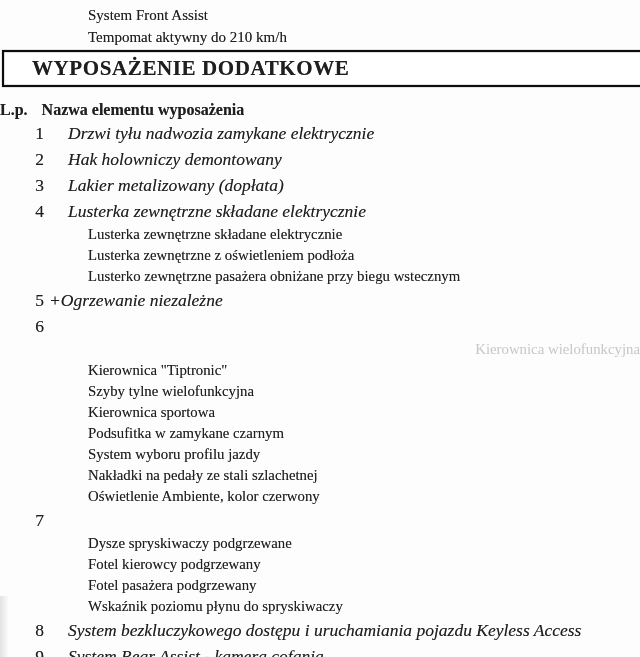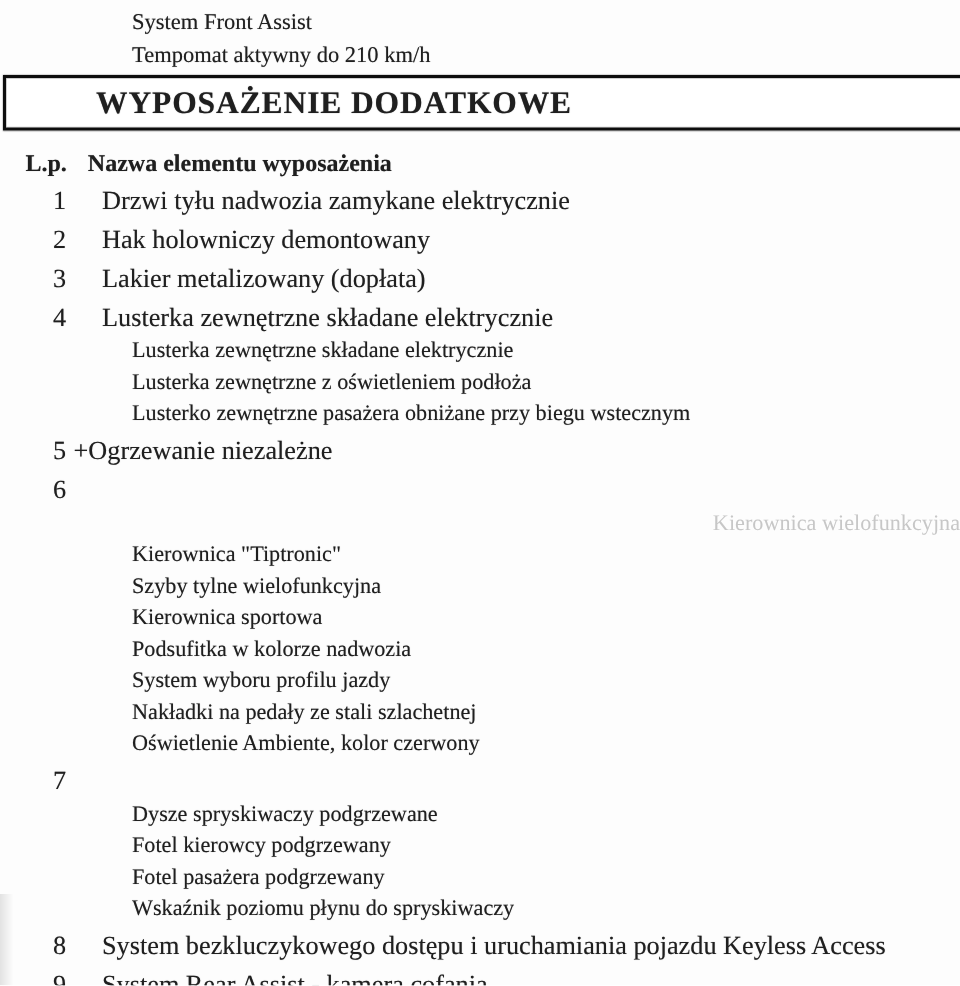--- a/index.html
+++ b/index.html
@@ -27,49 +27,48 @@
     margin:2px 0 0 2px;
     width:660px;               
     height:33px;
     border:2.5px solid var(--border);
     box-shadow:0 0 1px rgba(0,0,0,.55), inset 0 0 0 .5px rgba(0,0,0,.25);
     background:#fff;
     display:flex;align-items:center;
   }
   .section-box h1{
     margin:0;
-    padding-left:60px;
+    padding-left:28px;
     font-size:21px;
     font-weight:bold;
     letter-spacing:.6px;
     text-shadow:0 0 .6px rgba(15,15,15,.6);
   }
   .col-header{
     margin-top:13px;
-    padding-left:17px;
     height:20px;
     line-height:20px;
     font-weight:bold;
     font-size:16px;
     text-shadow:0 0 .5px rgba(20,20,20,.55);
   }
   .col-header .col-name{margin-left:14px;}
   #equipment-list{width:640px;}
   .row{text-shadow:0 0 .5px rgba(25,25,25,.5);}
   .row.main{
     display:flex;
     line-height:26px;
     font-size:17.5px;
   }
   .row.main .num{
     flex:none;
     width:44px;
     text-align:right;
   }
-  .row.main .label{margin-left:24px;white-space:nowrap;}
+  .row.main .label{margin-left:24px;white-space:nowrap;font-style:italic;}
   .row.main .label.outdent{margin-left:5px;}
   .row.sub{
     padding-left:88px;
     line-height:21px;
     font-size:14.8px;
     white-space:nowrap;
   }
   .row.sub.faded{
     color:var(--faded);
     text-shadow:none;
@@ -126,21 +125,21 @@
         <span class="num">5</span>
         <span class="label outdent">+Ogrzewanie niezależne</span>
       </div>
       <div class="row main">
         <span class="num">6</span>
       </div>
       <div class="row sub faded"><span>Kierownica wielofunkcyjna</span></div>
       <div class="row sub"><span>Kierownica "Tiptronic"</span></div>
       <div class="row sub"><span>Szyby tylne wielofunkcyjna</span></div>
       <div class="row sub"><span>Kierownica sportowa</span></div>
-      <div class="row sub"><span>Podsufitka w kolorze nadwozia</span></div>
+      <div class="row sub"><span>Podsufitka w zamykane czarnym</span></div>
       <div class="row sub"><span>System wyboru profilu jazdy</span></div>
       <div class="row sub"><span>Nakładki na pedały ze stali szlachetnej</span></div>
       <div class="row sub"><span>Oświetlenie Ambiente, kolor czerwony</span></div>
       <div class="row main">
         <span class="num">7</span>
       </div>
       <div class="row sub"><span>Dysze spryskiwaczy podgrzewane</span></div>
       <div class="row sub"><span>Fotel kierowcy podgrzewany</span></div>
       <div class="row sub"><span>Fotel pasażera podgrzewany</span></div>
       <div class="row sub"><span>Wskaźnik poziomu płynu do spryskiwaczy</span></div>

